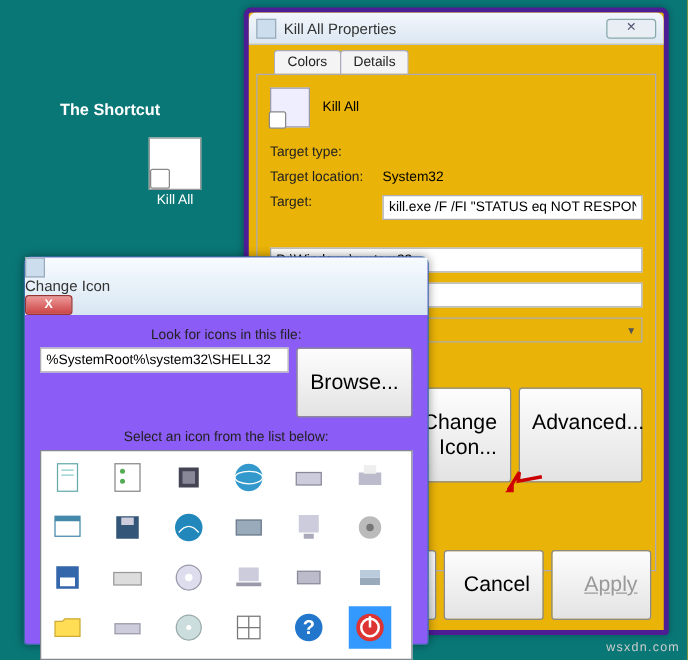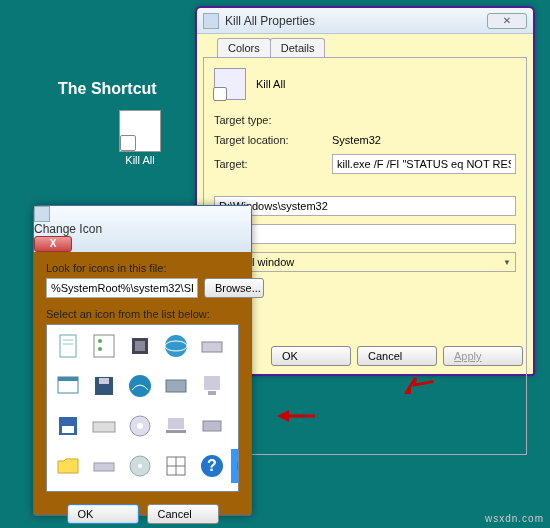--- a/index.html
+++ b/index.html
@@ -6,76 +6,76 @@
   body {
     margin: 0;
     width: 550px;
     height: 528px;
     background: #0a7777;
     font-family: "Segoe UI", Tahoma, sans-serif;
     font-size: 11px;
     position: relative;
     overflow: hidden;
   }
-  .white-text { color: white; font-weight: bold; font-size: 16px; margin-left: 10px; }
+  .white-text { color: white; font-weight: bold; font-size: 13px; }
   
   
   .desktop-shortcut { position: absolute; left: 110px; top: 110px; width: 60px; text-align: center; }
   .desktop-shortcut .ico { width: 42px; height: 42px; margin: 0 auto 2px auto; background: #fff; border: 1px solid #999; position:relative; }
   .desktop-shortcut .ico::after { content:''; position:absolute; left:0; bottom:0; width:14px; height:14px; background:#fff; border:1px solid #888; border-radius:2px; }
   .desktop-shortcut .lbl { color:white; font-size:11px; }
 
   
   .propwin {
-    position:absolute; left:195px; top:6px; width:340px; height:370px;
-    background:#fef9c3; border:2px solid #4c1d95; border-radius:6px 6px 3px 3px;
+    position:absolute; left:195px; top:6px; width:340px; height:502px;
+    background:#eab308; border:4px solid #4c1d95; border-radius:6px 6px 3px 3px;
     box-shadow: 0 0 6px rgba(0,0,0,0.3);
   }
   .propwin .titlebar {
     height:26px; background:linear-gradient(#f3f7fb,#dbe7f3);
     border-radius:6px 6px 0 0; display:flex; align-items:center;
     padding:0 6px; border-bottom:1px solid #b7c6d8;
   }
   .titlebar .sysicon { width:16px; height:16px; background:#cde; border:1px solid #9ab; margin-right:6px; }
   .titlebar .title { flex:1; color:#333; font-size:12px; }
   .titlebar .closebtn { width:40px; height:16px; border:1px solid #8aa; border-radius:3px; background:#e8eef4; text-align:center; line-height:13px; color:#557; font-size:10px; }
   
   .tabrow { display:flex; padding:4px 6px 0 20px; gap:0; }
   .tab { border:1px solid #aab; border-bottom:none; background:#f4f4f4; padding:3px 10px; border-radius:3px 3px 0 0; font-size:11px; color:#222; margin-right:-1px; }
   .tab.active { background:#fff; position:relative; z-index:2; border-bottom:1px solid #fff; margin-bottom:-1px; }
   .tabpanel { border:1px solid #aab; margin:0 6px; padding:10px; height:398px; position:relative; }
   
   .shortcut-header { display:flex; align-items:center; gap:10px; margin-bottom:14px; }
   .shortcut-header .bigicon { width:32px; height:32px; background:#eef; border:1px solid #99a; position:relative; }
   .shortcut-header .bigicon::after { content:''; position:absolute; left:-2px; bottom:-2px; width:12px; height:12px; background:#fff; border:1px solid #888; border-radius:2px; }
   
-  .fieldrow { display:flex; align-items:center; margin-bottom:8px;gap:28px; }
+  .fieldrow { display:flex; margin-bottom:8px; }
   .fieldrow .lab { width:90px; color:#222; }
   .fieldrow .val { flex:1; }
   .txtbox { flex:1; border:1px solid #abadb3; padding:2px 4px; font-family:inherit; font-size:11px; height:20px; }
   .dropdown { flex:1; display:flex; align-items:center; border:1px solid #abadb3; height:20px; padding:2px 4px; justify-content:space-between; }
   .dropdown .arrow { font-size:8px; color:#555; }
   
   .btnrow-mid { display:flex; gap:6px; margin-top:10px; }
-  .btn { border:1px solid #8a8a8a; background:linear-gradient(#fdfdfd,#e3e3e3); padding:3px 10px; border-radius:3px; font-size:11px; min-width:80px; text-align:left; cursor:default; }
+  .btn { border:1px solid #8a8a8a; background:linear-gradient(#fdfdfd,#e3e3e3); padding:17px 10px; border-radius:3px; font-size:17px; min-width:80px; text-align:right; cursor:default; }
   .btn.hl { border:1px solid #2f8ad0; box-shadow:0 0 2px #7abfff inset; }
   
   .dlg-footer { position:absolute; bottom:8px; right:10px; display:flex; gap:6px; }
   .btn.disabled { color:#999;text-decoration:underline; }
 
   
   .changeicon {
-    position:absolute; left:33px; top:205px; width:219px; height:311px;
-    background:#a16207; border:1px solid #3b6ea5; border-radius:6px 6px 3px 3px;
+    position:absolute; left:19px; top:205px; width:324px; height:311px;
+    background:#8b5cf6; border:1px solid #3b6ea5; border-radius:6px 6px 3px 3px;
     box-shadow:0 0 8px rgba(0,0,0,0.4); z-index:10;
   }
   .changeicon .titlebar { background:linear-gradient(#f7fbff,#d8e6f2); }
   .ci-close { width:38px; height:16px; background:linear-gradient(#e99,#c44); border:1px solid #933; border-radius:3px; color:#fff; text-align:center; line-height:13px; font-weight:bold; font-size:10px; }
   .ci-body { padding:10px 12px; }
-  .ci-body label { display:block; margin-bottom:4px; color:#222; }
+  .ci-body label { display:block; margin-bottom:4px; color:#222;text-align:center; }
   .browse-row { display:flex; gap:6px; margin-bottom:10px; }
   
   .iconlist { border:1px solid #828790; background:#fff; height:168px; overflow:hidden; position:relative; display:flex; flex-direction:column; }
   .iconlist .grid { flex:1; display:grid; grid-template-columns:repeat(6,1fr); grid-auto-rows:38px; gap:2px; padding:4px; }
   .ic { width:34px; height:34px; display:flex; align-items:center; justify-content:center;}
   .ic svg { width:28px; height:28px; }
   .ic.selected { background:#3399ff; }
   .hscroll { height:16px; border-top:1px solid #ccc; background:#eee; display:flex; align-items:center; }
   
   .ci-footer { display:flex; justify-content:center; gap:8px; margin-top:12px; }
@@ -129,20 +129,25 @@
     <div class="fieldrow">
       <input class="txtbox" value="None" style="">
     </div>
     <div class="fieldrow">
       <div class="dropdown">
         <span>Normal window</span>
         <span class="arrow">▼</span>
       </div>
     </div>
     <div style="height:18px"></div>
+    <div class="btnrow-mid">
+      <div class="btn" style="min-width:60px">ocation</div>
+      <div class="btn">Change Icon...</div>
+      <div class="btn">Advanced...</div>
+    </div>
   </div>
   <div class="dlg-footer">
     <div class="btn">OK</div>
     <div class="btn">Cancel</div>
     <div class="btn disabled">Apply</div>
   </div>
 </div>
 
 <div class="changeicon">
   <div class="titlebar">

